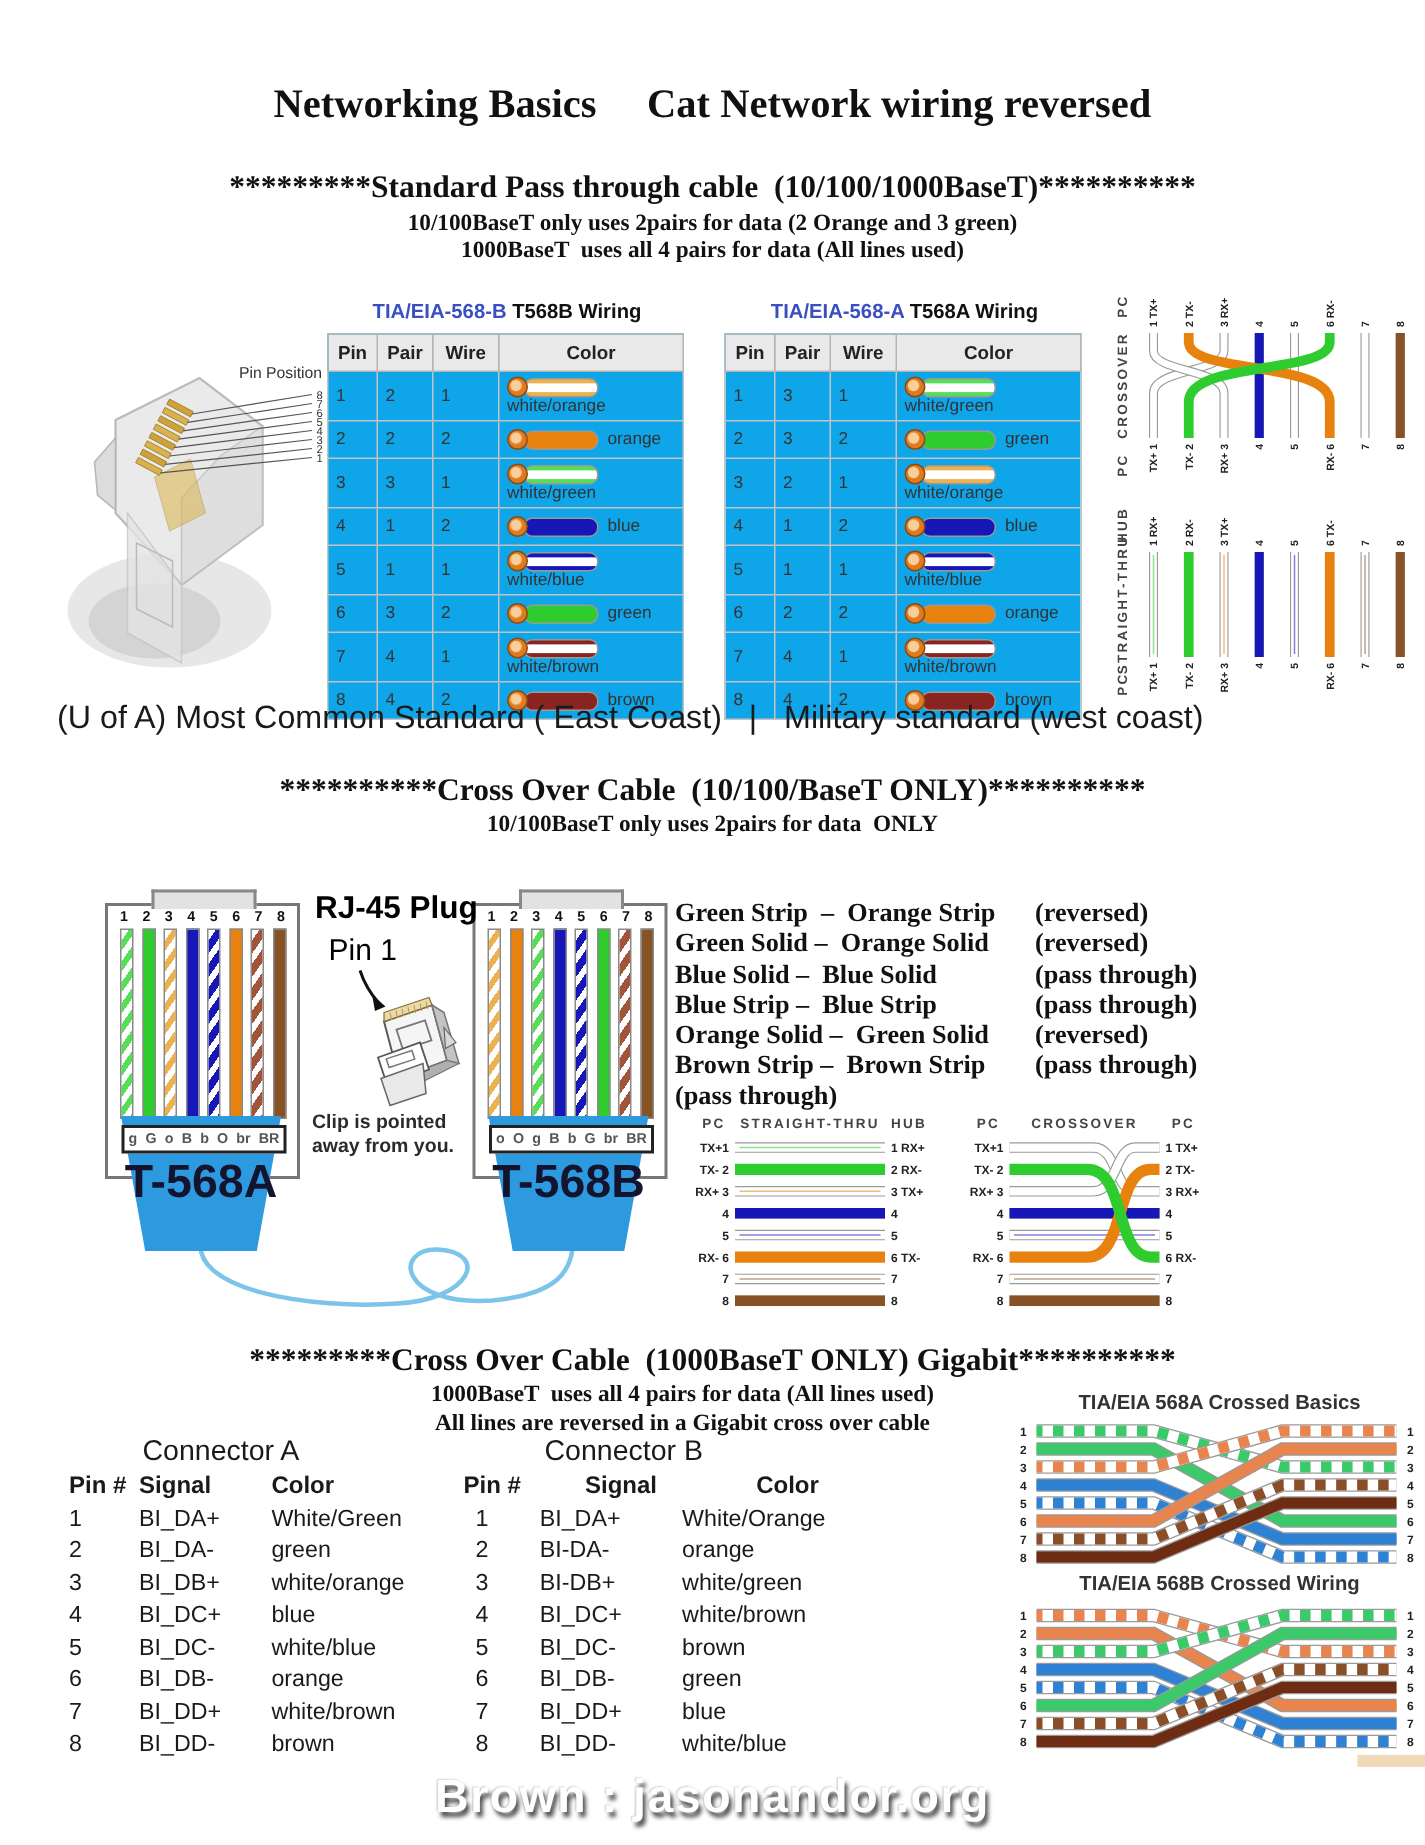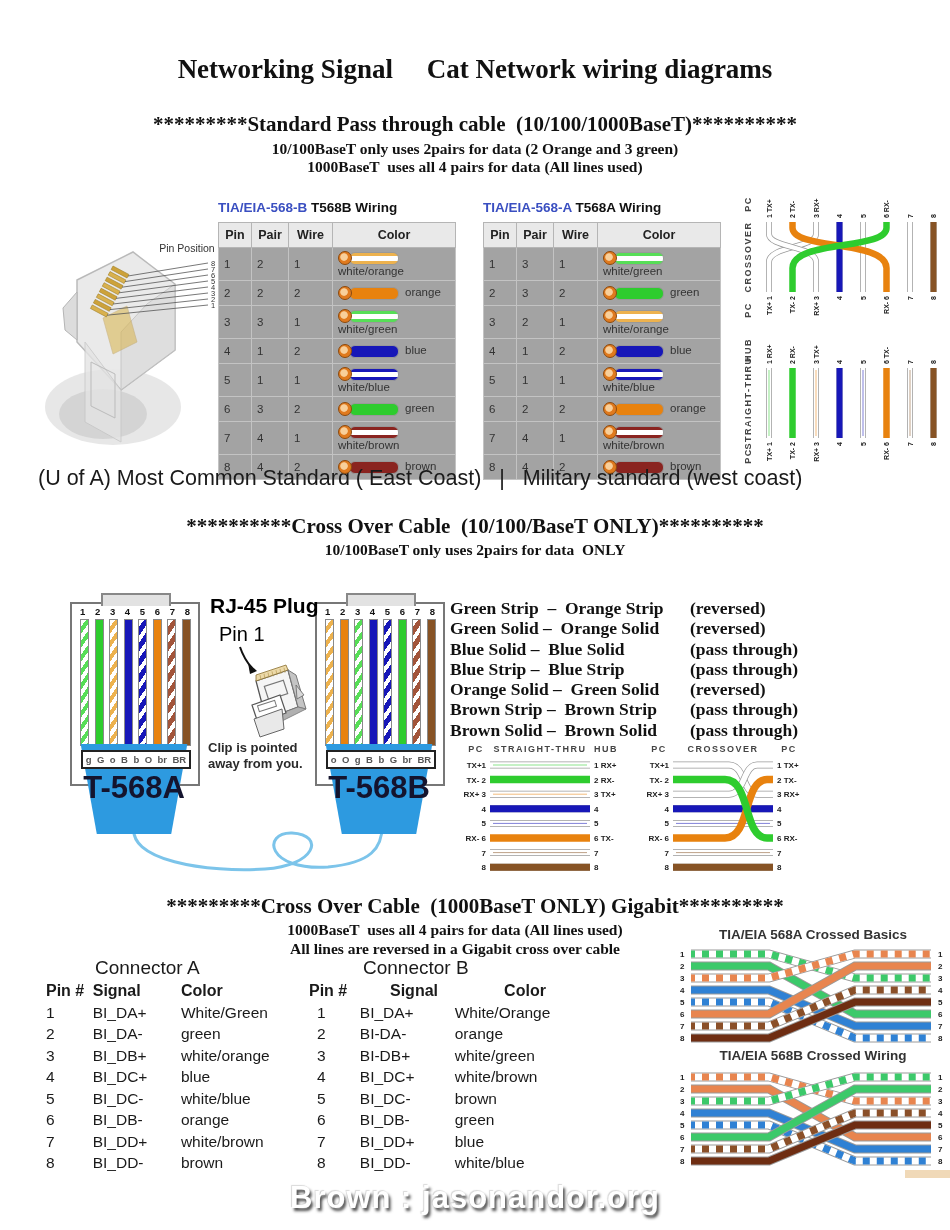--- a/index.html
+++ b/index.html
@@ -10,23 +10,23 @@
   .title{top:54px;font-size:27px;font-weight:bold;white-space:pre}
   .sec-h{font-size:21px;font-weight:bold;white-space:pre}
   .sec-sub{font-size:15.5px;font-weight:bold;white-space:pre}
   .s1h{top:112px}.s1s1{top:140px}.s1s2{top:158px}
   .fnote{top:466px;left:38px;font-family:"Liberation Sans",sans-serif;font-size:21.5px;color:#1a1a1a;white-space:pre}
   .s2h{top:514px}.s2s1{top:541px}.s2s2{top:559px}
   .s3h{top:894px}.s3s1{top:921px}.s3s2{top:940px}
 
   
   .wtbl{position:absolute;width:240px;font-family:"Liberation Sans",sans-serif}
-  .wtbl .ttl{font-size:13.5px;font-weight:bold;color:#111;margin-bottom:7px;white-space:pre}
+  .wtbl .ttl{text-align:center;font-size:13.5px;font-weight:bold;color:#111;margin-bottom:7px;white-space:pre}
   .wtbl .ttl .lnk{color:var(--accent_link)}
-  table.wt{border-collapse:collapse;width:238px;background:#a3a3a3}
+  table.wt{border-collapse:collapse;width:238px;background:#0ea5e9}
   .wt th{background:#e9e9e9;border:1px solid #b5b5b5;font-size:12.5px;padding:5px 3px;color:#222}
   .wt td{border:1px solid #c3c3c3;font-size:11.5px;padding:3px 5px;color:#333;height:18px}
   .wt .c-pin{width:26px}.wt .c-pair{width:30px}.wt .c-wire{width:37px}
   .swatch{display:inline-flex;align-items:center;vertical-align:middle;margin-right:6px}
   .wend{width:12px;height:12px;border-radius:50%;flex:none;z-index:2;
         background:radial-gradient(circle at 42% 42%,#f8cf9a 0 34%,#e07a1e 42% 100%);border:1px solid #8a4a10}
   .pill{width:48px;height:11px;border-radius:6px;border:1px solid #999;margin-left:-3px;flex:none}
   .pill[data-wire="o"]{background:var(--orange)}
   .pill[data-wire="g"]{background:var(--green)}
   .pill[data-wire="b"]{background:var(--navy)}
@@ -103,21 +103,21 @@
 
   .footer{top:1180px;font-family:"Liberation Sans",sans-serif;font-size:31px;font-weight:bold;color:#fff;letter-spacing:1px;
           text-shadow:2px 3px 3px rgba(70,70,70,.95),-1px -1px 1px rgba(170,170,170,.45)}
   .artifact{position:absolute;left:905px;top:1170px;width:45px;height:8px;background:#f0d9b8}
 </style>
 </head>
 <body>
 
 <div id="page">
 
-  <div class="abs ctr title">Networking Signal     Cat Network wiring diagrams</div>
+  <div class="abs ctr title">Networking Basics     Cat Network wiring reversed</div>
   <div class="abs ctr sec-h s1h">*********Standard Pass through cable  (10/100/1000BaseT)**********</div>
   <div class="abs ctr sec-sub s1s1">10/100BaseT only uses 2pairs for data (2 Orange and 3 green)</div>
   <div class="abs ctr sec-sub s1s2">1000BaseT  uses all 4 pairs for data (All lines used)</div>
 
   <svg class="abs" style="left:25px;top:222px" width="205" height="240" viewBox="0 0 205 240">
     <ellipse cx="88" cy="185" rx="68" ry="38" fill="#cfcfcf" opacity="0.5"></ellipse>
     <ellipse cx="78" cy="192" rx="44" ry="25" fill="#bdbdbd" opacity="0.45"></ellipse>
     <polygon points="52,58 108,30 150,62 150,128 96,168 52,120" fill="#e9e9e9" stroke="#b5b5b5" stroke-width="1.5" opacity="0.92"></polygon>
     <polygon points="96,168 150,128 150,62 122,82 96,110" fill="#dddddd" stroke="#c0c0c0" stroke-width="1" opacity="0.85"></polygon>
     <polygon points="38,86 52,70 52,118 40,108" fill="#dcdcdc" stroke="#b5b5b5" stroke-width="1"></polygon>
@@ -575,21 +575,20 @@
         <span class="pair">Orange Solid –  Green Solid</span>
         <span class="note">(reversed)</span>
       </div>
 
       <div class="maprow">
         <span class="pair">Brown Strip –  Brown Strip</span>
         <span class="note">(pass through)</span>
       </div>
 
       <div class="maprow">
-        <span class="pair">Brown Solid –  Brown Solid</span>
         <span class="note">(pass through)</span>
       </div>
     </div>
 
   <svg class="abs" style="left:448px;top:741px" width="182" height="134" viewBox="0 0 182 134">
     <text class="dev" x="28" y="11" text-anchor="middle">PC</text>
     <text class="dev" x="92" y="11" text-anchor="middle">STRAIGHT-THRU</text>
     <text class="dev" x="158" y="11" text-anchor="middle">HUB</text>
     <g>
       <line class="outl" stroke-width="7" x1="42" y1="24" x2="142" y2="24"></line>

